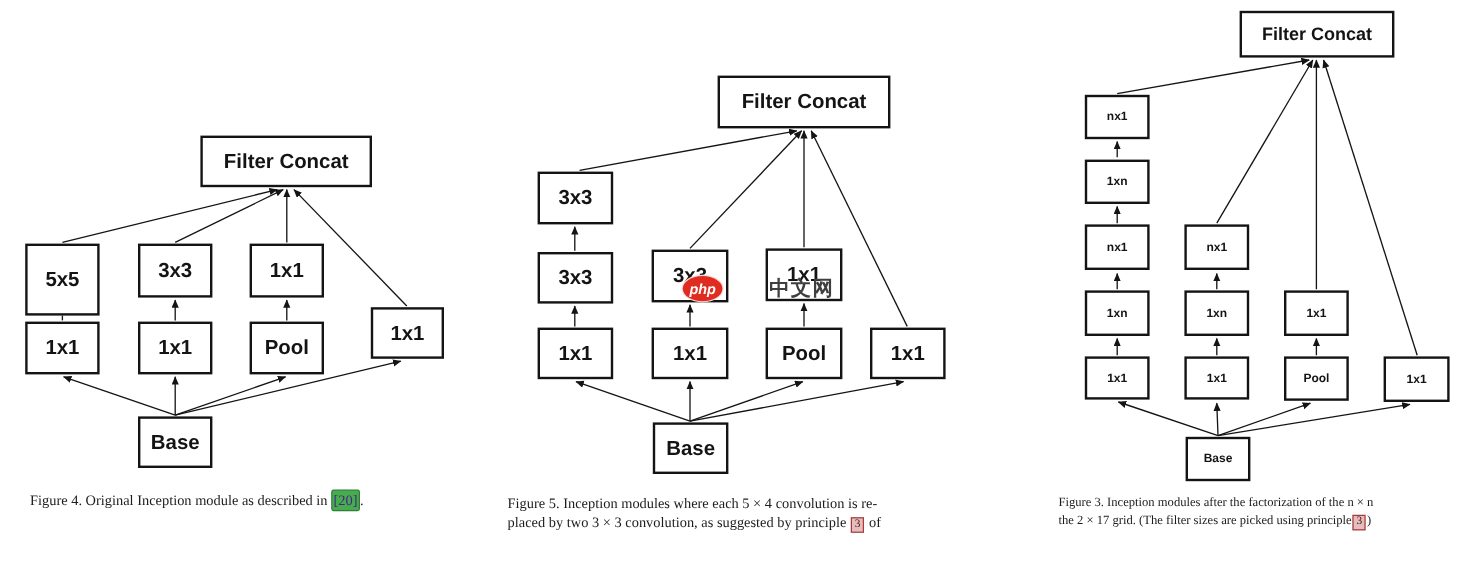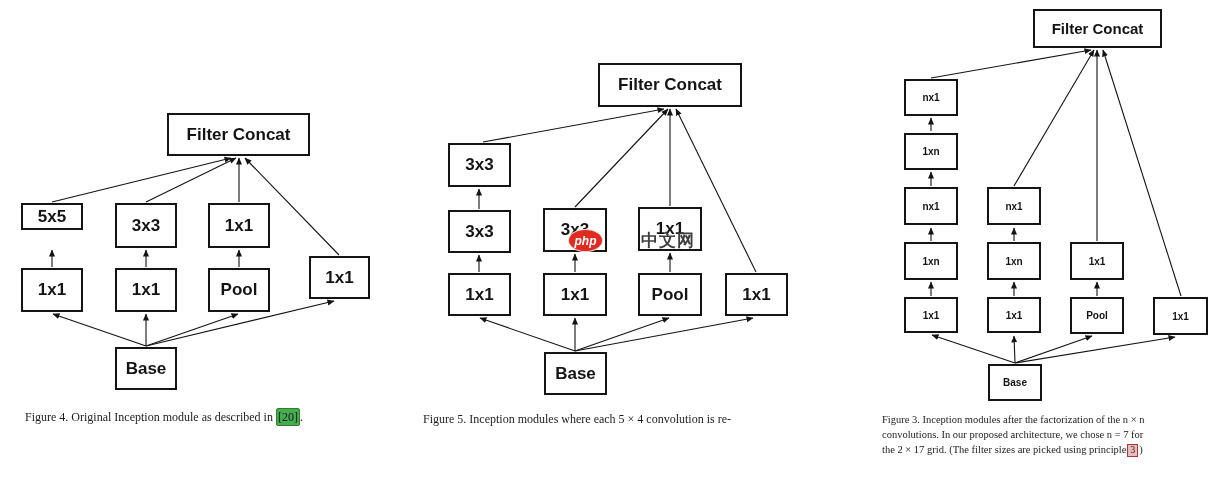--- a/index.html
+++ b/index.html
@@ -9,21 +9,21 @@
   .node{position:absolute;box-sizing:border-box;border:2px solid #141414;background:#ffffff;
         display:flex;align-items:center;justify-content:center;color:#141414;
         font-family:Liberation Sans, sans-serif;font-weight:bold;white-space:nowrap;}
   .f45{font-size:17px;}
   .f6{font-size:10px;}
   .f6fc{font-size:15px;}
   .fig-caption{position:absolute;font-family:"Liberation Serif",serif;color:#1c1c1c;}
   .cap45{font-size:12px;line-height:16px;}
   .cap6{font-size:10.5px;line-height:15px;}
   .cite{display:inline-block;background:#45ad4c;border:1px solid #2f7d36;border-radius:2px;
-        padding:0 1px;color:#0f172a;}
+        padding:0 1px;color:#4c1d95;}
   .ref{display:inline-block;border:1px solid #a93a3a;background:#e6bdbd;color:#4a1010;
        font-size:9.5px;line-height:10.5px;padding:0 2px;margin:0 1px;}
   .watermark{position:absolute;left:569px;top:229px;display:flex;align-items:center;z-index:5;gap:36px;}
   .wm-badge{display:inline-flex;align-items:center;justify-content:center;width:33px;height:21px;
             border-radius:50%;background:#e02b20;color:#ffffff;font-style:italic;font-weight:bold;
             font-size:12px;box-shadow:0 0 0 1px #f7d9d6;}
   .wm-text{font-size:17px;font-weight:bold;color:#3f3f3f;margin-left:3px;letter-spacing:1px;
            font-family:Liberation Mono, monospace;}
 </style>
 </head>
@@ -77,21 +77,21 @@
       <line x1="1015" y1="363" x2="1092" y2="336" marker-end="url(#ah)"></line>
       <line x1="1015" y1="363" x2="1175" y2="337" marker-end="url(#ah)"></line>
       <line x1="931" y1="78" x2="1091" y2="50" marker-end="url(#ah)"></line>
       <line x1="1014" y1="186" x2="1094" y2="50" marker-end="url(#ah)"></line>
       <line x1="1097" y1="241" x2="1097" y2="50" marker-end="url(#ah)"></line>
       <line x1="1181" y1="296" x2="1103" y2="50" marker-end="url(#ah)"></line>
     </g>
   </svg>
 
   <div class="node f45" style="left:167px;top:113px;width:143px;height:43px">Filter Concat</div>
-  <div class="node f45" style="left:21px;top:203px;width:62px;height:27px">5x5</div>
+  <div class="node f45" style="left:21px;top:203px;width:62px;height:60px">5x5</div>
   <div class="node f45" style="left:115px;top:203px;width:62px;height:45px">3x3</div>
   <div class="node f45" style="left:208px;top:203px;width:62px;height:45px">1x1</div>
   <div class="node f45" style="left:21px;top:268px;width:62px;height:44px">1x1</div>
   <div class="node f45" style="left:115px;top:268px;width:62px;height:44px">1x1</div>
   <div class="node f45" style="left:208px;top:268px;width:62px;height:44px">Pool</div>
   <div class="node f45" style="left:309px;top:256px;width:61px;height:43px">1x1</div>
   <div class="node f45" style="left:115px;top:347px;width:62px;height:43px">Base</div>
 
   <div class="fig-caption cap45" style="left:25px;top:408px;width:360px">
     <span>Figure 4. Original Inception module as described in </span><span class="cite">[20]</span><span>.</span>
@@ -108,35 +108,35 @@
   <div class="node f45" style="left:725px;top:273px;width:63px;height:43px">1x1</div>
   <div class="node f45" style="left:544px;top:352px;width:63px;height:43px">Base</div>
 
   <div class="watermark">
     <span class="wm-badge">php</span>
     <span class="wm-text">中文网</span>
   </div>
 
   <div class="fig-caption cap45" style="left:423px;top:411px;width:375px">
     <div>Figure 5. Inception modules where each 5 × 4 convolution is re-</div>
+    <div><span>placed by two 3 × 3 convolution, as suggested by principle </span><span class="ref">3</span><span> of</span></div>
   </div>
 
   <div class="node f6fc" style="left:1033px;top:9px;width:129px;height:39px">Filter Concat</div>
   <div class="node f6" style="left:904px;top:79px;width:54px;height:37px">nx1</div>
   <div class="node f6" style="left:904px;top:133px;width:54px;height:37px">1xn</div>
   <div class="node f6" style="left:904px;top:187px;width:54px;height:38px">nx1</div>
   <div class="node f6" style="left:904px;top:242px;width:54px;height:38px">1xn</div>
   <div class="node f6" style="left:904px;top:297px;width:54px;height:36px">1x1</div>
   <div class="node f6" style="left:987px;top:187px;width:54px;height:38px">nx1</div>
   <div class="node f6" style="left:987px;top:242px;width:54px;height:38px">1xn</div>
   <div class="node f6" style="left:987px;top:297px;width:54px;height:36px">1x1</div>
   <div class="node f6" style="left:1070px;top:242px;width:54px;height:38px">1x1</div>
   <div class="node f6" style="left:1070px;top:297px;width:54px;height:37px">Pool</div>
   <div class="node f6" style="left:1153px;top:297px;width:55px;height:38px">1x1</div>
   <div class="node f6" style="left:988px;top:364px;width:54px;height:37px">Base</div>
 
   <div class="fig-caption cap6" style="left:882px;top:412px;width:340px">
     <div>Figure 3. Inception modules after the factorization of the n × n</div>
-    <div>convolutions. In our proposed architecture, we chose n = 7 for</div>
     <div><span>the 2 × 17 grid. (The filter sizes are picked using principle</span><span class="ref">3</span><span>)</span></div>
   </div>
 
 </div>
 
 </body></html>

